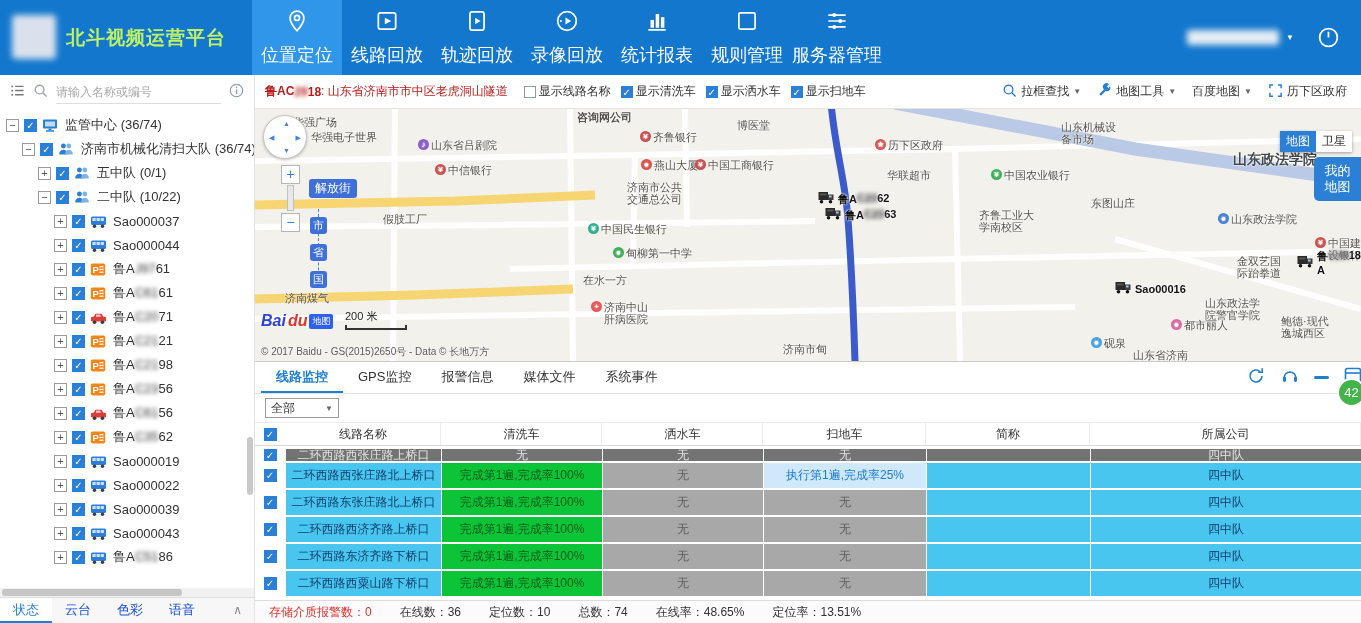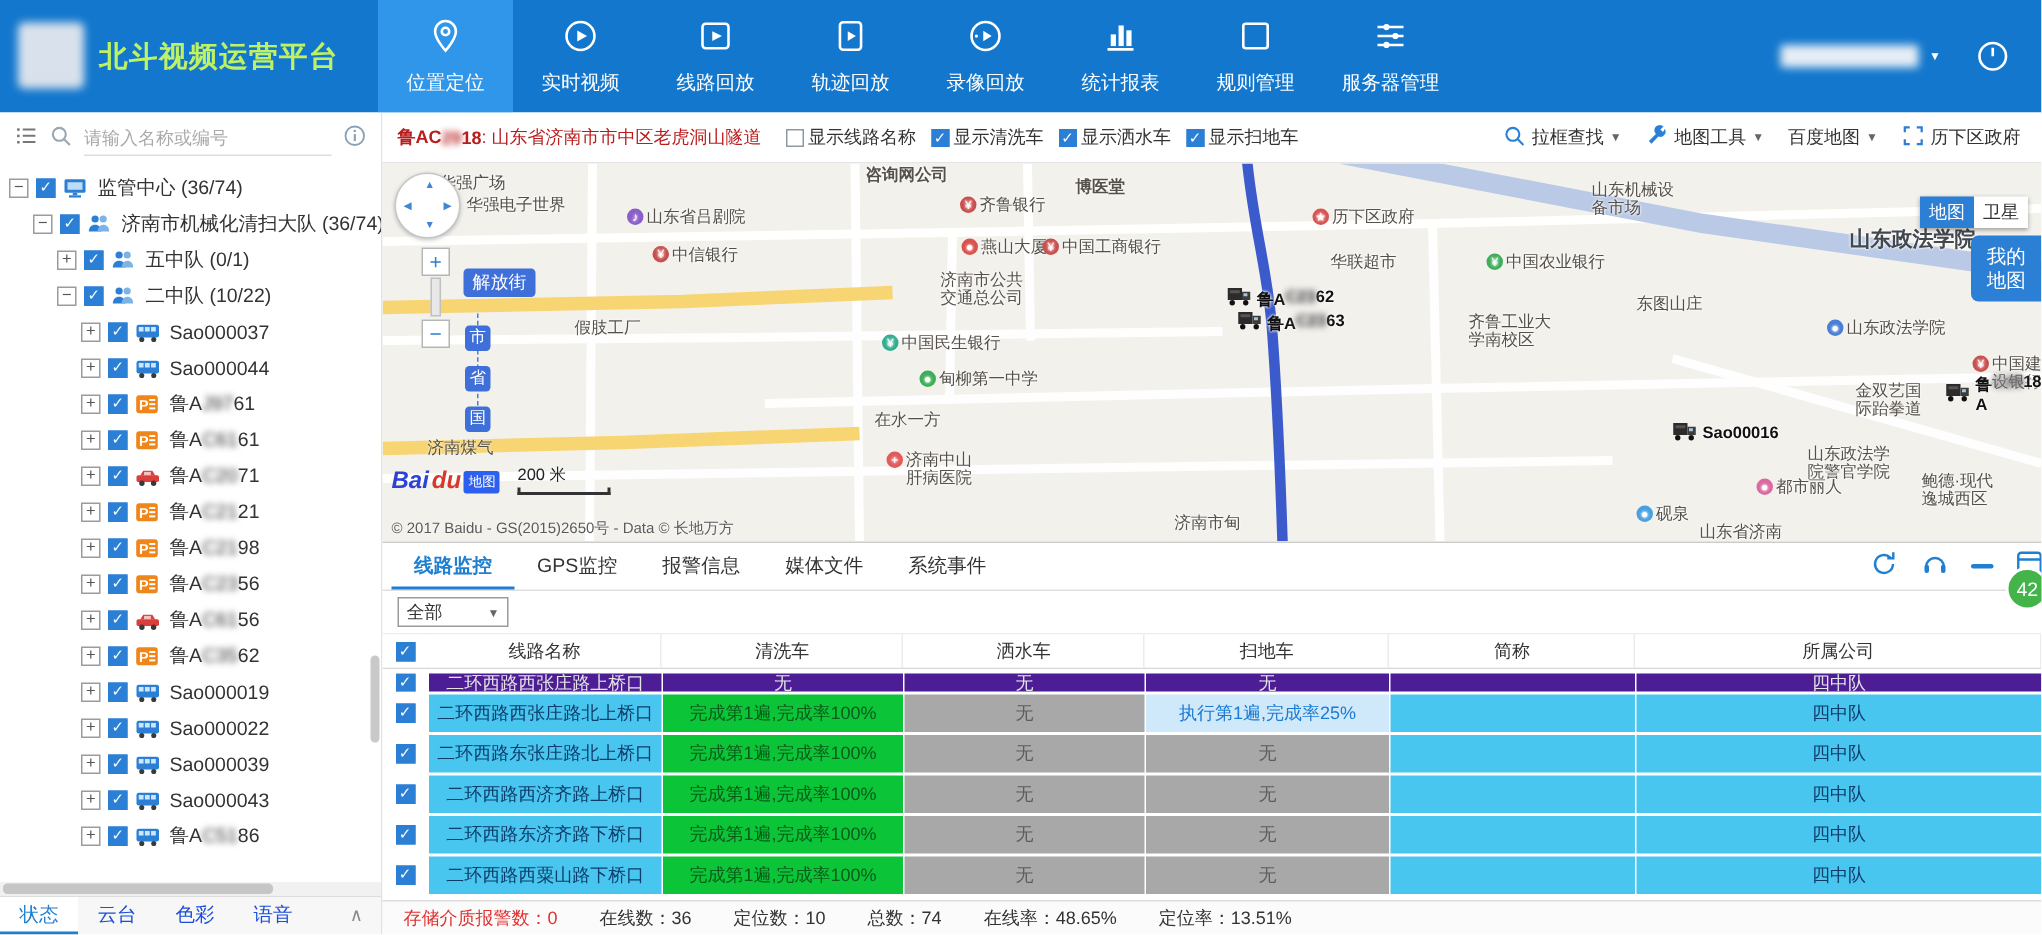--- a/index.html
+++ b/index.html
@@ -5,21 +5,21 @@
   *{margin:0;padding:0;box-sizing:border-box}
   html,body{width:1361px;height:623px;overflow:hidden}
   body{font-family:"Liberation Sans","DejaVu Sans",sans-serif;font-size:12px;color:#333;background:#fff}
   
   .header{height:75px;background:#1377cd;display:flex;align-items:stretch}
   .logo{width:44px;height:44px;margin:15px 10px 0 12px;border-radius:4px;background:#d9e2ec;filter:blur(3px)}
   .app-title{color:#bef264;font-size:19px;font-weight:bold;letter-spacing:1px;align-self:center;margin-right:26px;white-space:nowrap}
   .nav{display:flex}
   .nav-item{width:90px;display:flex;flex-direction:column;align-items:center;justify-content:center;gap:6px;color:#fff;cursor:pointer}
   .nav-item.active{background:#2f96ea}
-  .nav-label{font-size:13px;white-space:nowrap}
+  .nav-label{font-size:18px;white-space:nowrap}
   .header-right{margin-left:auto;display:flex;align-items:center;gap:22px;padding-right:20px}
   .user-area{display:flex;align-items:center;gap:7px;cursor:pointer}
   .user-blur{width:92px;height:15px;background:#e6edf4;border-radius:2px;filter:blur(3px)}
   .user-caret{color:#fff;font-size:8px}
   .power{display:flex;cursor:pointer}
   
   .main{display:flex;height:548px}
   .sidebar{width:255px;border-right:1px solid #dfe3e8;display:flex;flex-direction:column;background:#fff}
   .search-row{height:34px;display:flex;align-items:center;gap:8px;padding:0 10px;flex:none}
   .search-input{flex:1;border:none;outline:none;border-bottom:1px solid #ddd;height:24px;font-size:12px;color:#666;font-family:inherit}
@@ -96,46 +96,39 @@
   .t-row.t-head{height:24px;margin-bottom:3px;border-top:1px solid #ececec;border-bottom:1px solid #d8d8d8;cursor:default}
   .t-row{cursor:pointer}
   .t-row.partial{height:12px}
   .cell{display:flex;align-items:center;justify-content:center;font-size:12px;overflow:hidden;white-space:nowrap}
   .hcell{background:#fff;color:#333;border-right:1px solid #ececec}
   .cb-cell{background:#fff}
   .s-cyan{background:#49c6ef;color:#0d3d6b}
   .s-green{background:#0cc437;color:#0a5c1a}
   .s-gray{background:#a8a8a8;color:#5d5d5d}
   .s-blue{background:#cfe9fb;color:#1b7ad2}
-  .s-dim{background:#4c1d95;color:#e3e3e3}
+  .s-dim{background:#737373;color:#e3e3e3}
   
   .status-bar{height:23px;border-top:1px solid #ddd;background:#fbfbfb;display:flex;align-items:center;gap:28px;padding:0 14px;flex:none}
   .st-item{color:#333}
   .st-item.alert{color:#e03030}
 </style>
 </head>
 <body>
 
 <div class="header">
   <div class="logo"></div>
   <div class="app-title">北斗视频运营平台</div>
   <nav class="nav" id="nav">
       <div class="nav-item active">
         <span><svg width="26" height="26" viewBox="0 0 24 24" fill="none" stroke="#fff" stroke-width="1.6">
             <path d="M12 2.8a6.4 6.4 0 0 0-6.4 6.4C5.6 13.9 12 21 12 21s6.4-7.1 6.4-11.8A6.4 6.4 0 0 0 12 2.8z"></path>
             <circle cx="12" cy="9.2" r="2.3"></circle>
           </svg></span>
         <span class="nav-label">位置定位</span>
-      </div>
-      <div class="nav-item">
-        <span><svg width="26" height="26" viewBox="0 0 24 24" fill="none" stroke="#fff" stroke-width="1.6">
-            <circle cx="12" cy="12" r="8.6"></circle>
-            <path d="M10 8.6 16 12l-6 3.4z" fill="#fff" stroke="none"></path>
-          </svg></span>
-        <span class="nav-label">实时视频</span>
       </div>
       <div class="nav-item">
         <span><svg width="26" height="26" viewBox="0 0 24 24" fill="none" stroke="#fff" stroke-width="1.6">
             <rect x="4" y="4.5" width="16" height="15" rx="2"></rect>
             <path d="M10 9l6 3-6 3z" fill="#fff" stroke="none"></path>
           </svg></span>
         <span class="nav-label">线路回放</span>
       </div>
       <div class="nav-item">
         <span><svg width="26" height="26" viewBox="0 0 24 24" fill="none" stroke="#fff" stroke-width="1.6">
@@ -619,21 +612,21 @@
           <span style="white-space:pre-line">华强电子世界</span>
         </div>
         <div class="map-label" style="left: 163px; top: 30px;">
           <span class="poi-badge" style="background:#8a5fc9">♪</span>
           <span style="white-space:pre-line">山东省吕剧院</span>
         </div>
         <div class="map-label" style="left: 385px; top: 22px;">
           <span class="poi-badge" style="background:#c94f4f">¥</span>
           <span style="white-space:pre-line">齐鲁银行</span>
         </div>
-        <div class="map-label" style="left: 462px; top: 10px; font-weight: bold;">
+        <div class="map-label" style="left: 482px; top: 10px;">
           <span style="white-space:pre-line">博医堂</span>
         </div>
         <div class="map-label" style="left: 620px; top: 30px;">
           <span class="poi-badge" style="background:#d9534f">★</span>
           <span style="white-space:pre-line">历下区政府</span>
         </div>
         <div class="map-label" style="left: 806px; top: 12px;">
           <span style="white-space:pre-line">山东机械设<br>备市场</span>
         </div>
         <div class="map-label big" style="left: 978px; top: 44px;">

